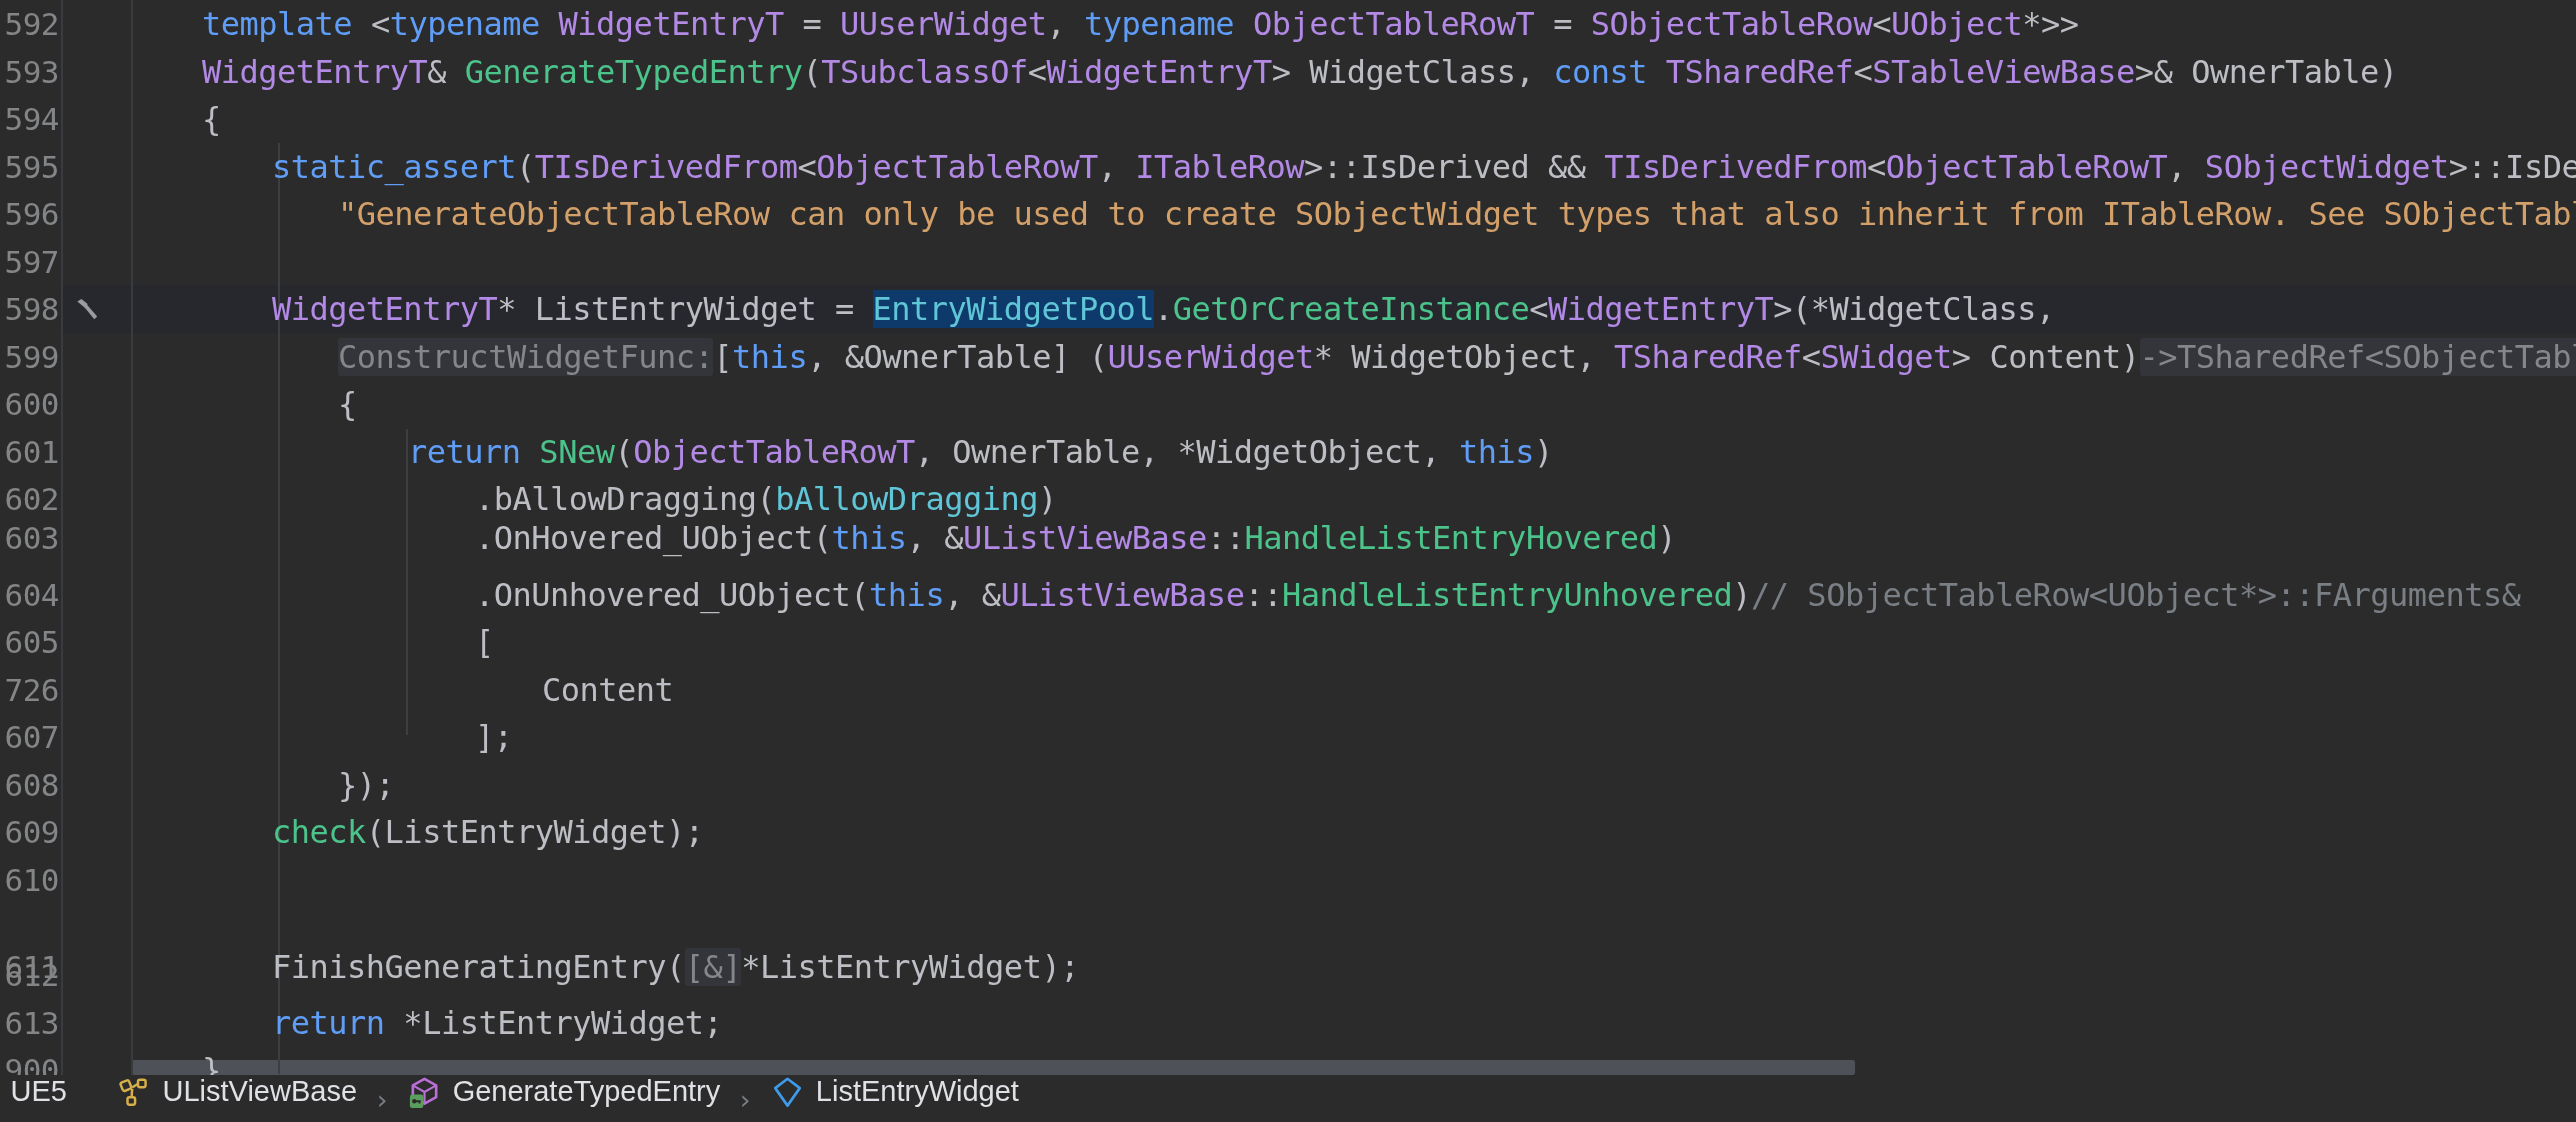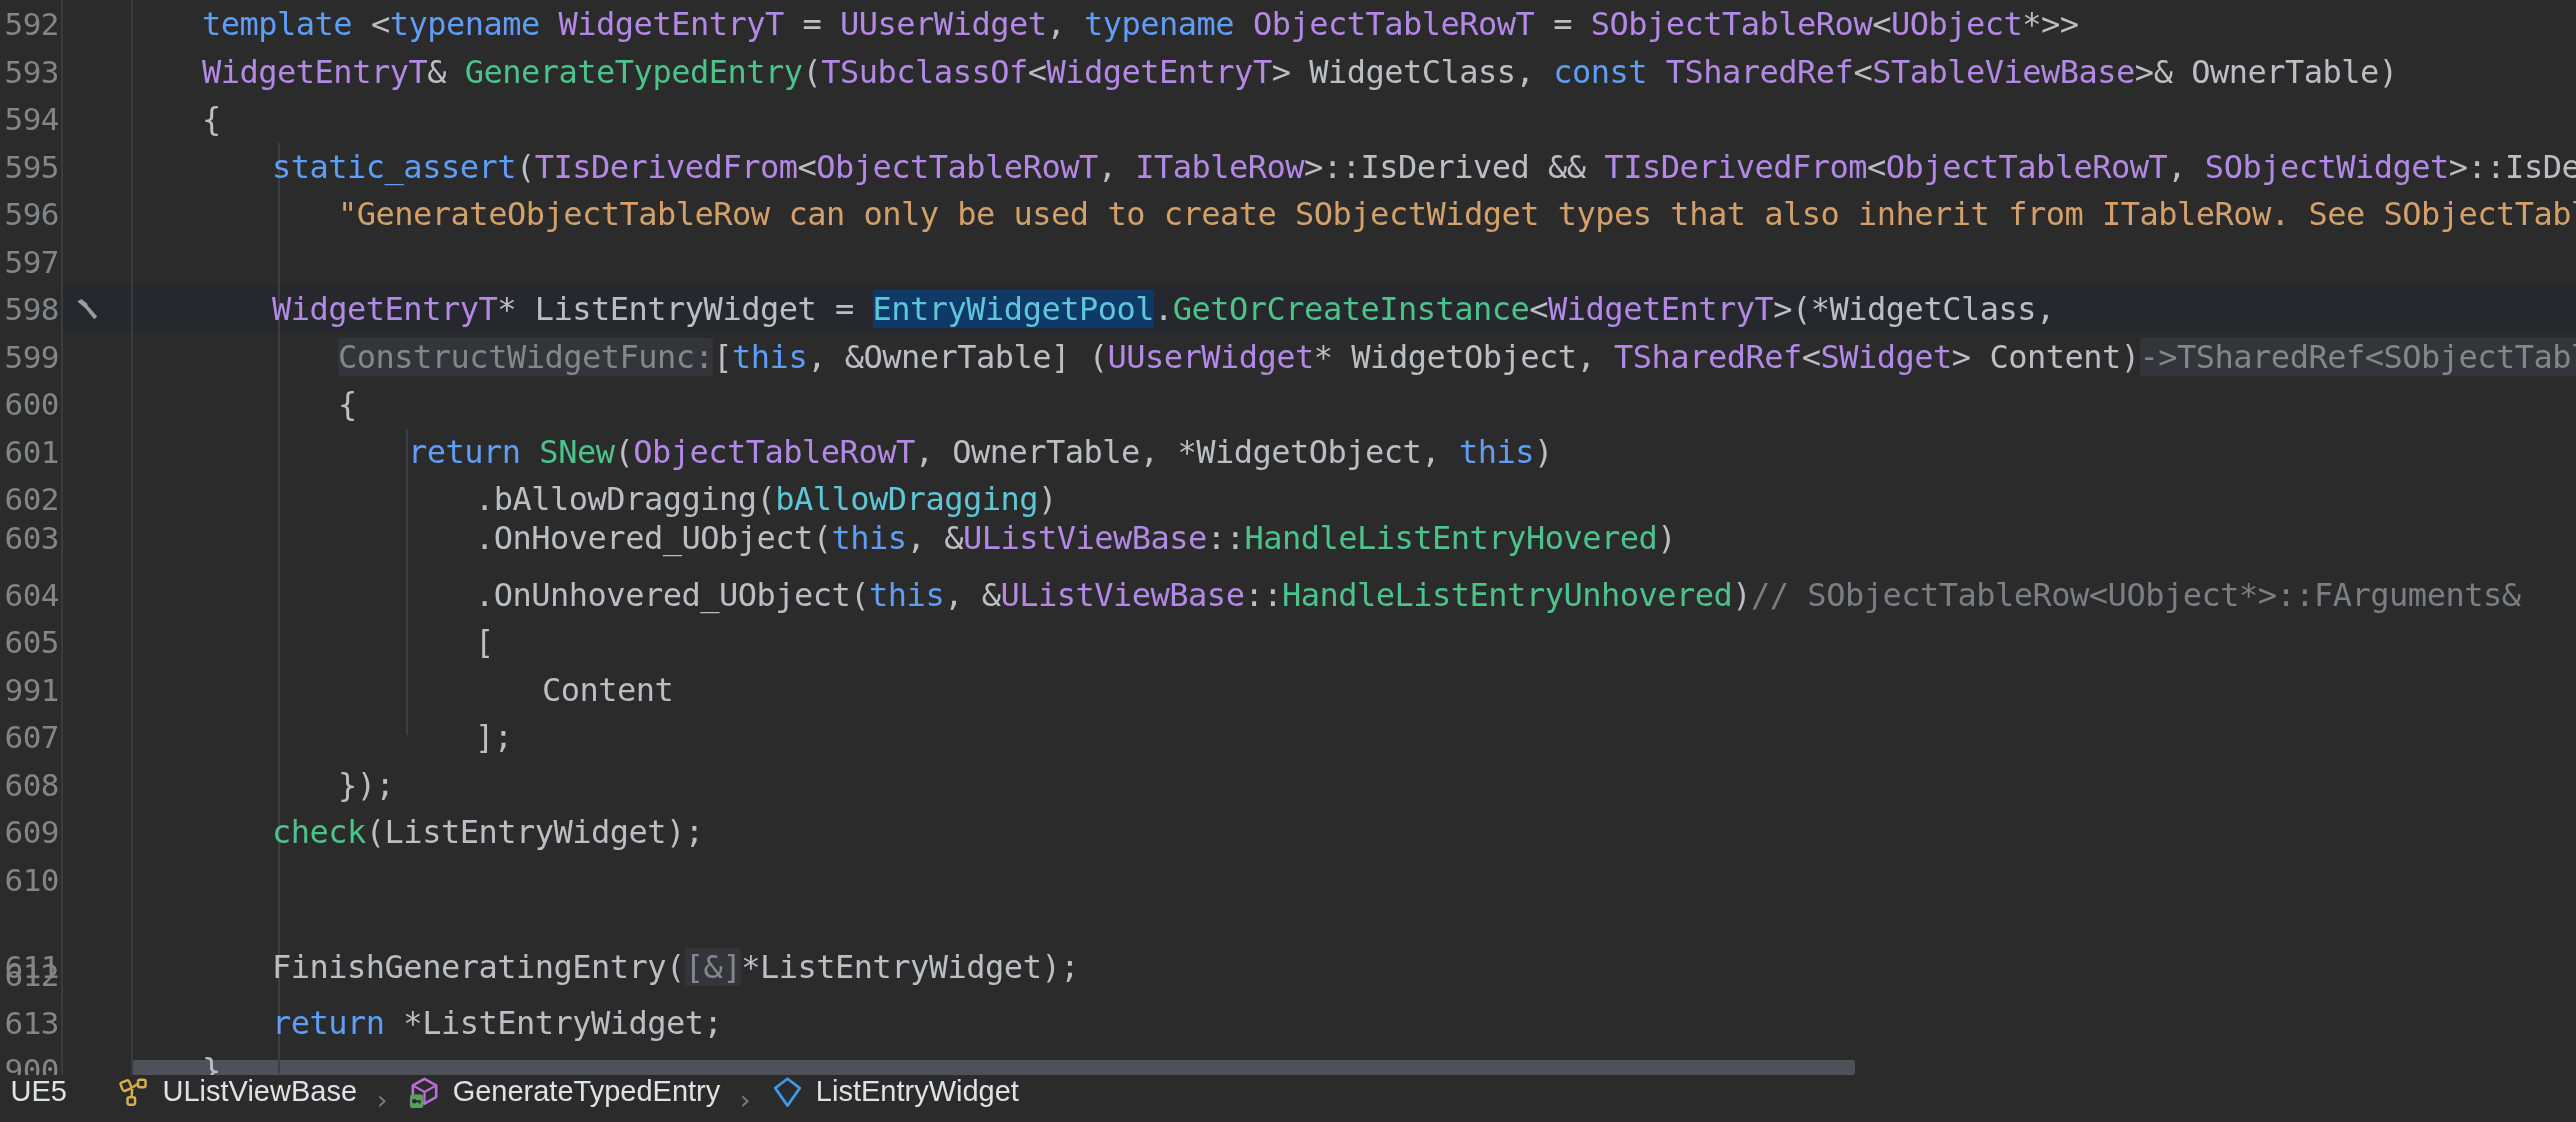--- a/index.html
+++ b/index.html
@@ -247,21 +247,21 @@
       <span class="gutter-num">604</span>
       <span class="code" style="left:475px;"><span class="plain">.OnUnhovered_UObject(</span><span class="k-blue">this</span><span class="plain">, &amp;</span><span class="type">UListViewBase</span><span class="plain">::</span><span class="fn2">HandleListEntryUnhovered</span><span class="plain">)</span><span class="cmt">// SObjectTableRow&lt;UObject*&gt;::FArguments&amp;</span></span>
     </div>
 
     <div class="line" style="top:618px; position:absolute; left:0; width:2576px;">
       <span class="gutter-num">605</span>
       <span class="code" style="left:475px;"><span class="plain">[</span></span>
     </div>
 
     <div class="line" style="top:666px; position:absolute; left:0; width:2576px;">
-      <span class="gutter-num">991</span>
+      <span class="gutter-num">726</span>
       <span class="code" style="left:542px;"><span class="plain">Content</span></span>
     </div>
 
     <div class="line" style="top:713px; position:absolute; left:0; width:2576px;">
       <span class="gutter-num">607</span>
       <span class="code" style="left:475px;"><span class="plain">];</span></span>
     </div>
 
     <div class="line" style="top:761px; position:absolute; left:0; width:2576px;">
       <span class="gutter-num">608</span>

